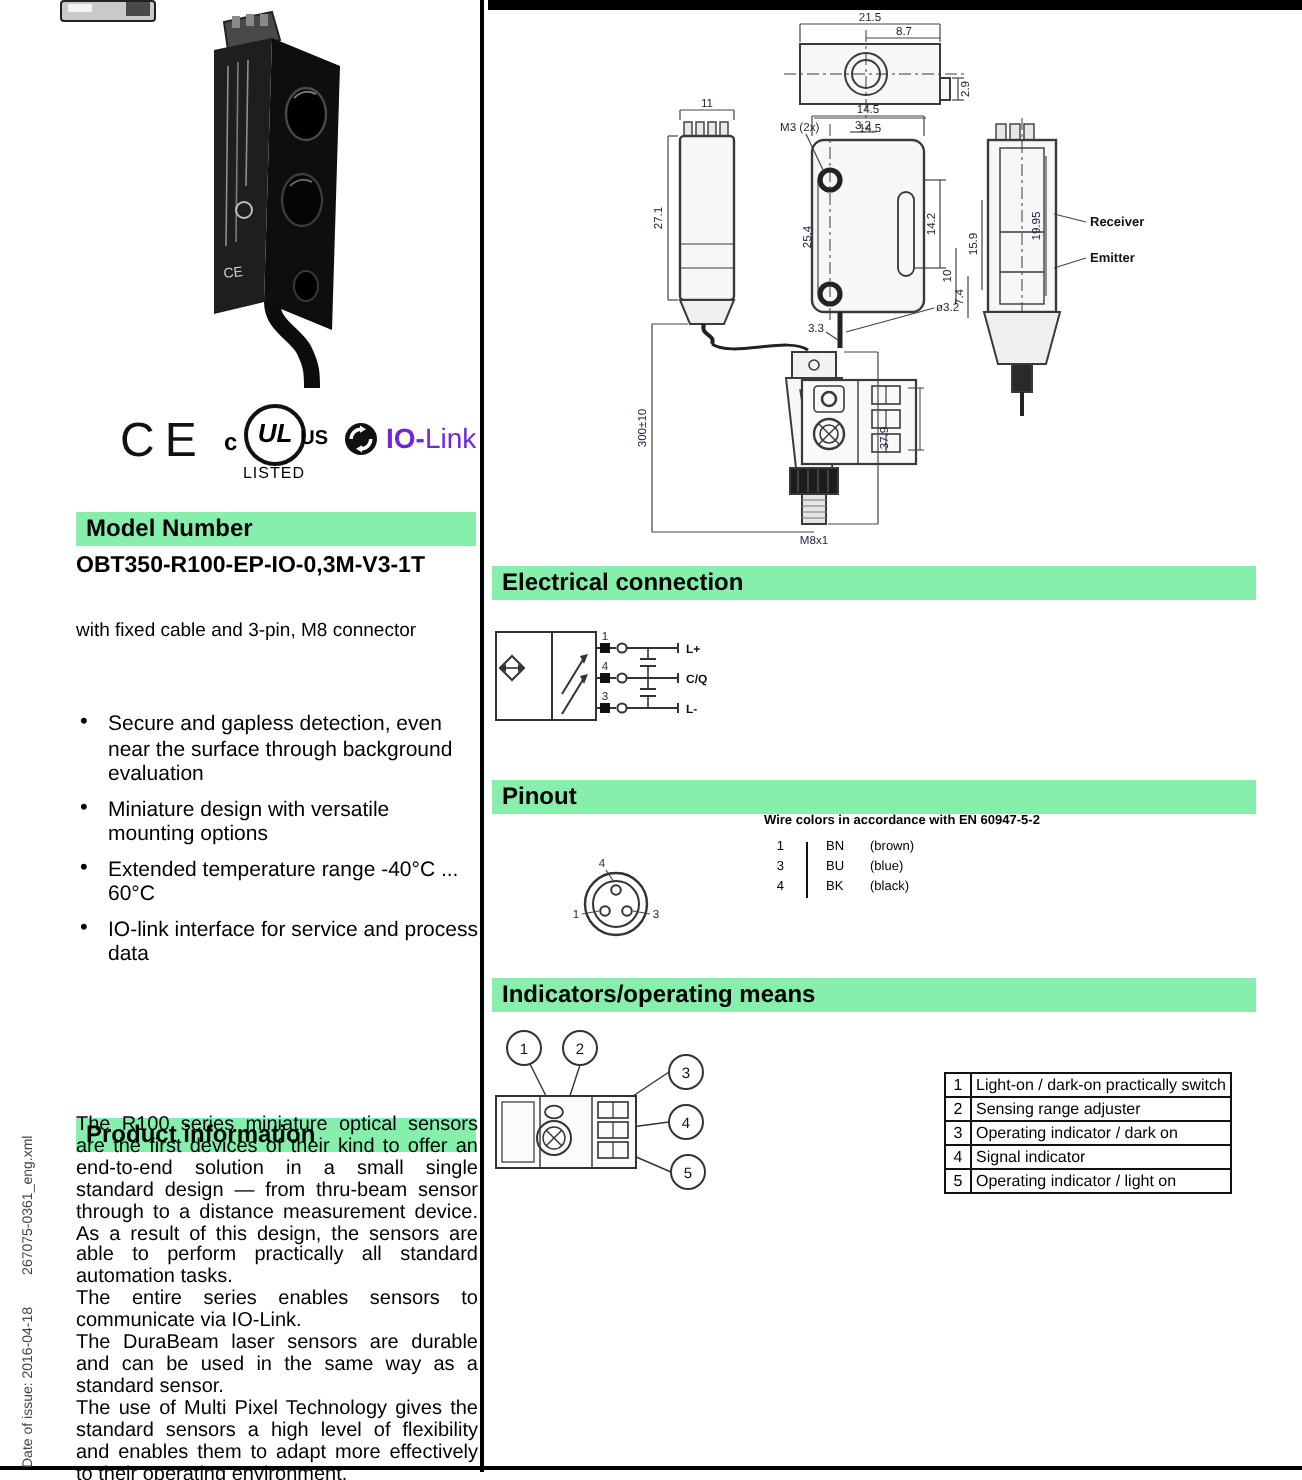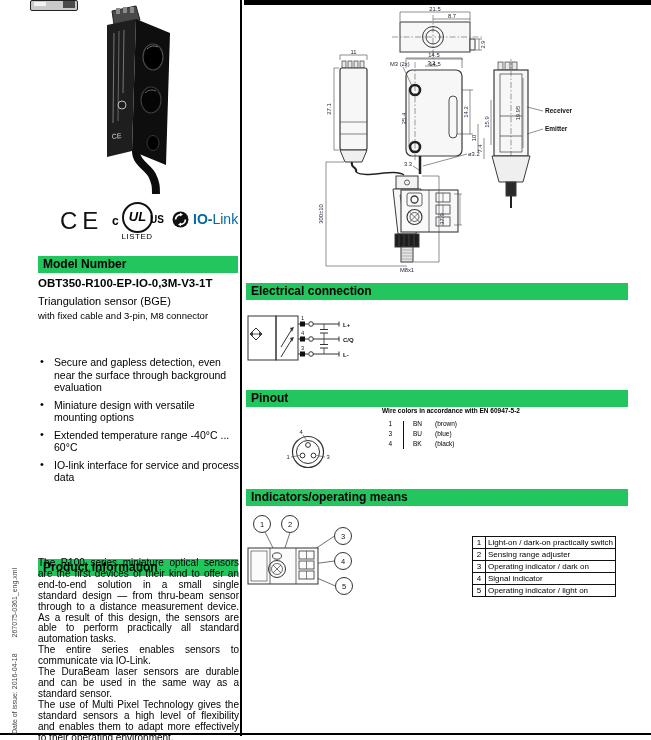--- a/index.html
+++ b/index.html
@@ -16,21 +16,21 @@
   .side-text{left:18px;bottom:6px;transform:rotate(-90deg);transform-origin:0 100%;
              font-size:7px;color:#444;white-space:nowrap;}
   .side-text span{margin-right:16px;}
 
   
   .mini-icon{left:30px;top:0;width:46px;height:9px;border:1.5px solid #222;background:#c9c9c9;border-radius:2px;}
   .mini-icon .w{position:absolute;left:3px;top:1px;width:12px;height:4px;background:#f2f2f2;}
   .mini-icon .d{position:absolute;right:2px;top:0px;width:12px;height:7px;background:#4a4a4a;}
 
   
-  .bar{height:17px;background:#22c55e;font-size:12px;font-weight:bold;line-height:17px;padding-left:5px;box-sizing:border-box;}
+  .bar{height:17px;background:#86efac;font-size:12px;font-weight:bold;line-height:17px;padding-left:5px;box-sizing:border-box;}
   .bar-left{left:38px;width:200px;}
   .bar-right{left:246px;width:382px;}
 
   
   .model{left:38px;top:277px;width:200px;font-size:11.5px;font-weight:bold;}
   .type-line{left:38px;top:295px;width:200px;font-size:11px;}
   .cable-line{left:38px;top:310px;width:200px;font-size:9.5px;}
   .features-list{left:38px;top:356px;width:201px;font-size:10.5px;line-height:12.5px;}
   .feat{position:relative;padding-left:16px;margin-bottom:5px;}
   .feat::before{content:"•";position:absolute;left:2px;top:-1px;font-size:11px;}
@@ -38,21 +38,21 @@
 
   
   .ce{left:60px;top:207px;font-size:24px;letter-spacing:5px;color:#111;}
   .ul-wrap{left:112px;top:202px;width:52px;height:44px;}
   .ul-circle{position:absolute;left:10px;top:0;width:27px;height:27px;border:2.5px solid #111;border-radius:50%;
              text-align:center;font-weight:bold;font-style:italic;font-size:13px;line-height:26px;}
   .ul-c{position:absolute;left:0;top:12px;font-size:12px;font-weight:bold;}
   .ul-us{position:absolute;right:0;top:12px;font-size:10px;font-weight:bold;}
   .ul-listed{position:absolute;left:2px;top:30px;width:46px;text-align:center;font-size:8px;font-weight:normal;letter-spacing:0.5px;}
   .iol-wrap{left:172px;top:209px;height:20px;display:flex;align-items:center;gap:4px;}
-  .iol-text{font-size:14px;color:#0369a1;}
+  .iol-text{font-size:14px;color:#6d28d9;}
   .iol-text b{font-weight:bold;}
 
   
   .pin-note{left:382px;top:407px;font-size:6.5px;font-weight:bold;}
   .pin-rows{left:382px;top:419px;font-size:6.5px;line-height:10px;}
   .pin-row{display:flex;}
   .pin-row .pn{width:10px;text-align:right;}
   .pin-row .pc{margin-left:21px;width:22px;}
   .pin-bar{left:403px;top:421px;width:1.2px;height:28px;background:#111;}
 
@@ -118,21 +118,20 @@
       <path d="M8.5,13.4 A4.9,4.9 0 0 0 13.4,8.5" stroke="#fff" stroke-width="1.7" fill="none"></path>
       <polygon points="8,1.8 11,3.6 8,5.4" fill="#fff"></polygon>
       <polygon points="9,11.6 6,13.4 9,15.2" fill="#fff"></polygon>
     </svg>
     <span class="iol-text"><b>IO-</b><span>Link</span></span>
   </div>
 
   <div class="abs bar bar-left" style="top:256px">
     <span>Model Number</span></div>
   <div class="abs model">OBT350-R100-EP-IO-0,3M-V3-1T</div>
-  <div class="abs type-line">Triangulation sensor (BGE)</div>
   <div class="abs cable-line">with fixed cable and 3-pin, M8 connector</div>
 
   <div class="abs features-list">
     <div class="feat">Secure and gapless detection, even near the surface through background evaluation</div>
     <div class="feat">Miniature design with versatile mounting options</div>
     <div class="feat">Extended temperature range -40°C ... 60°C</div>
     <div class="feat">IO-link interface for service and process data</div>
   </div>
 
   <div class="abs bar bar-left" style="top:559px">

